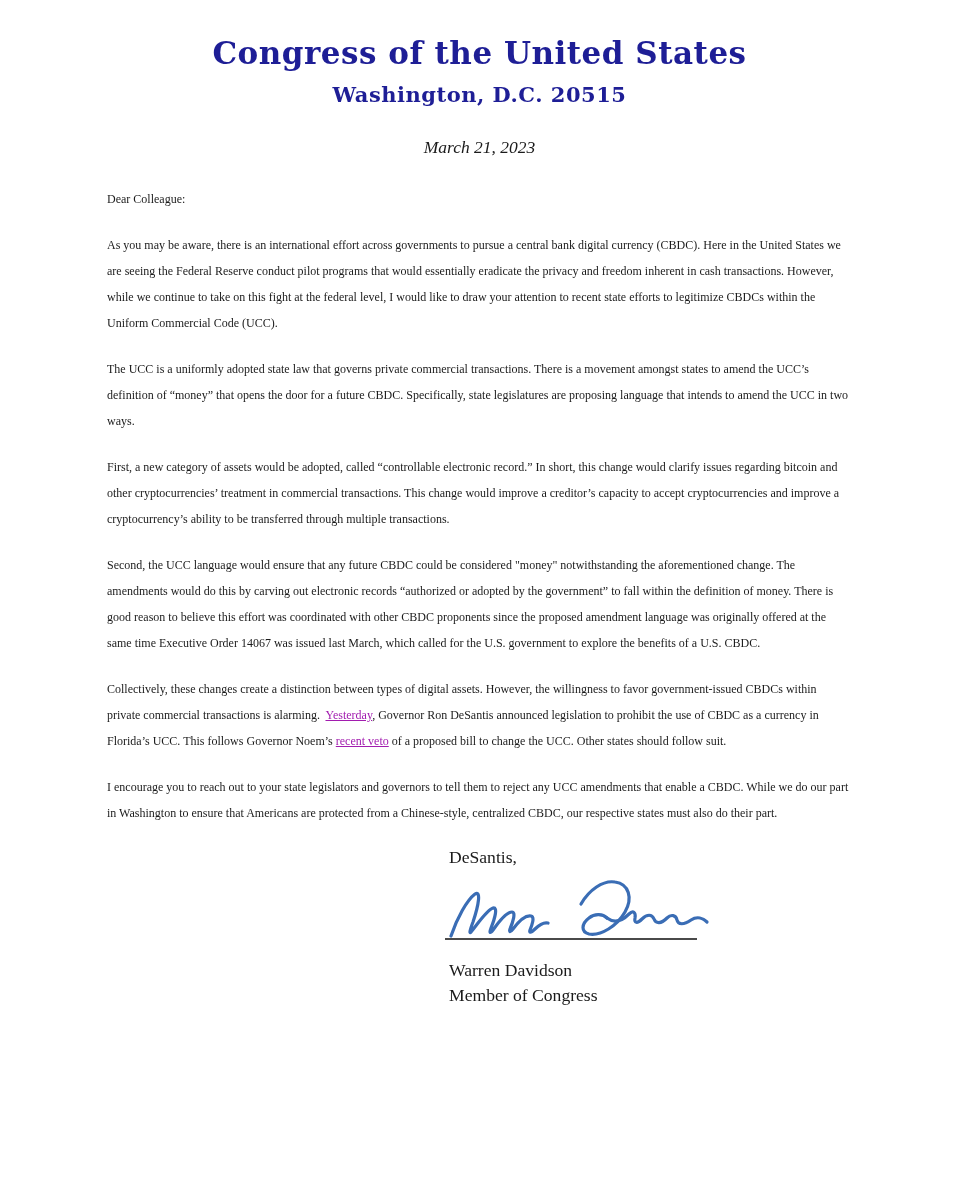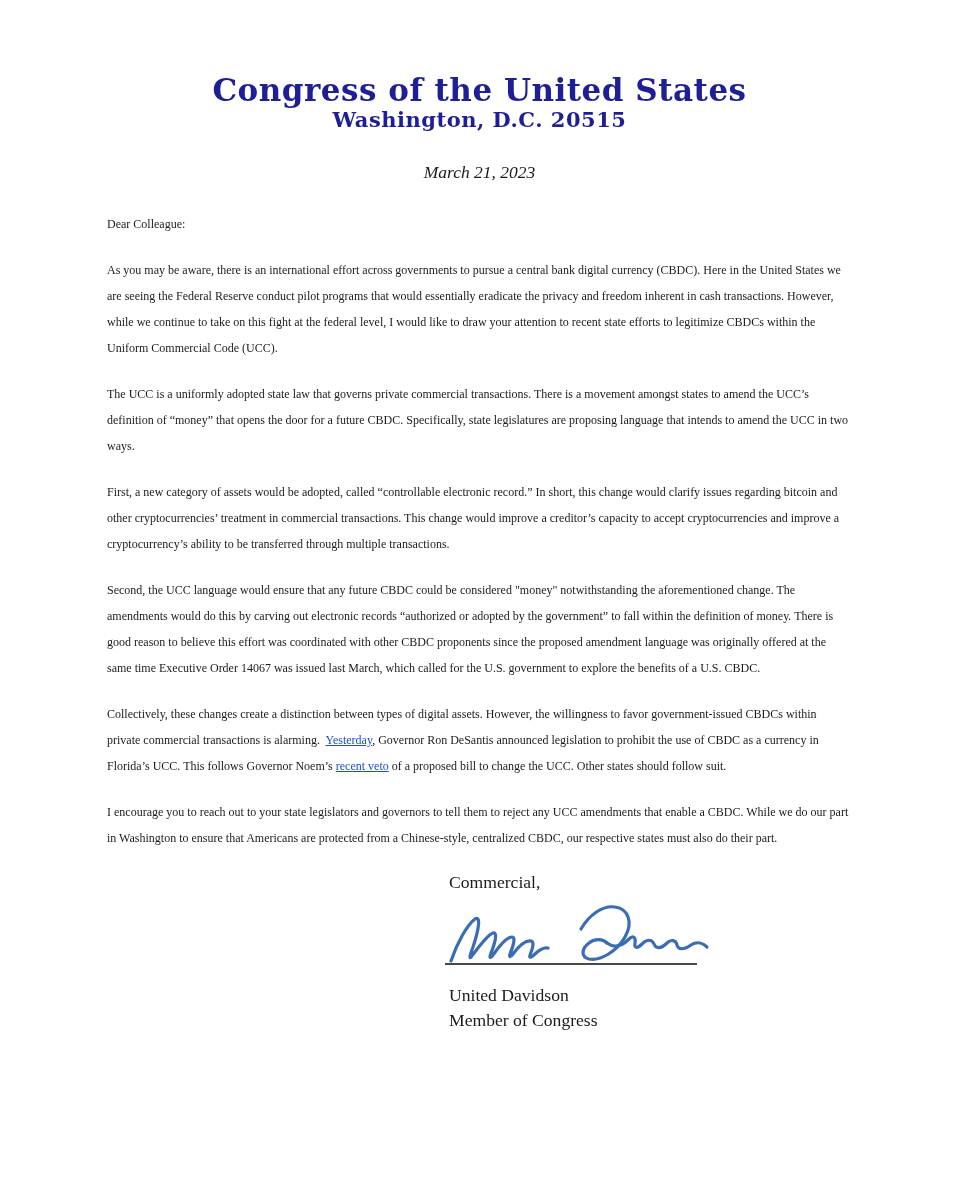--- a/index.html
+++ b/index.html
@@ -14,49 +14,48 @@
     overflow: hidden;
   }
   .letterhead { text-align: center; padding-top: 36px; }
   .letterhead-org {
     font-family: "DejaVu Serif", serif;
     font-weight: bold;
     font-size: 31px;
     letter-spacing: 0.5px;
     color: #1e1e96;
     line-height: 1.1;
-    margin-top: 37px;
   }
   .letterhead-city {
     font-family: "DejaVu Serif", serif;
     font-weight: bold;
     font-size: 21px;
     letter-spacing: 0.5px;
     color: #1e1e96;
-    margin-top: 0;
+    margin-top: 12px;
   }
   .date-line {
     text-align: center;
     font-size: 17.5px;
     margin-top: 30px;
     font-style: italic;
   }
   .letter-body {
     width: 745px;
     margin: 0 auto;
     padding-left: 0;
     font-size: 12px;
     line-height: 26px;
     text-align: left;
   }
   .salutation { margin: 28px 0 0 0; }
   .para { margin: 20px 0 0 0; }
   .italic { }
   .link {
-    color: #1d4ed8;
+    color: #a21caf;
     cursor: pointer;
   }
   .closing {
     width: 745px;
     margin: 18px auto 0 auto;
   }
   .closing-inner { margin-left: 342px; }
   .valediction { font-size: 17.6px; line-height: 26px; }
   .signature-wrap {
     position: relative;
@@ -92,33 +91,33 @@
   <p class="para"><span>As you may be aware, there is an international effort across governments to pursue a central bank digital currency (CBDC). Here in the United States we are seeing the Federal Reserve conduct pilot programs that would essentially eradicate the privacy and freedom inherent in cash transactions. </span><span class="italic">However</span><span>, while we continue to take on this fight at the federal level, I would like to draw your attention to recent state efforts to legitimize CBDCs within the Uniform Commercial Code (UCC).</span></p>
       <p class="para"><span>The UCC is a uniformly adopted state law that governs private commercial transactions. There is a movement amongst states to amend the UCC’s definition of “money” that opens the door for a future CBDC. Specifically, state legislatures are proposing language that intends to amend the UCC in two ways.</span></p>
       <p class="para"><span>First, a new category of assets would be adopted, called “controllable electronic record.” In short, this change would clarify issues regarding bitcoin and other cryptocurrencies’ treatment in commercial transactions. This change would improve a creditor’s capacity to accept cryptocurrencies and improve a cryptocurrency’s ability to be transferred through multiple transactions.</span></p>
       <p class="para"><span>Second, the UCC language would ensure that any future CBDC could be considered "money" notwithstanding the aforementioned change. The amendments would do this by carving out electronic records “authorized or adopted by the government” to fall within the definition of money. There is good reason to believe this effort was coordinated with other CBDC proponents since the proposed amendment language was originally offered at the same time Executive Order 14067 was issued last March, which called for the U.S. government to explore the benefits of a U.S. CBDC.</span></p>
       <p class="para"><span>Collectively, these changes create a distinction between types of digital assets. However, the willingness to favor government-issued CBDCs within private commercial transactions is alarming.&nbsp; </span><a href="#" class="link">Yesterday</a><span>, Governor Ron DeSantis announced legislation to prohibit the use of CBDC as a currency in Florida’s UCC. This follows Governor Noem’s </span><a href="#" class="link">recent veto</a><span> of a proposed bill to change the UCC. Other states should follow suit.</span></p>
       <p class="para"><span>I encourage you to reach out to your state legislators and governors to tell them to reject any UCC amendments that enable a CBDC. While we do our part in Washington to ensure that Americans are protected from a Chinese-style, centralized CBDC, our respective states must also do their part.</span></p>
     </div>
 
   <div class="closing">
     <div class="closing-inner">
-      <div class="valediction">Commercial,</div>
+      <div class="valediction">DeSantis,</div>
 
       <div class="signature-wrap">
         <svg class="signature-svg" width="270" height="78" viewBox="0 0 270 78">
           <g fill="none" stroke="#3a6db5" stroke-width="3.2" stroke-linecap="round" stroke-linejoin="round">
             <path d="M8,62 C14,44 24,26 32,20 C38,16 36,30 30,48 C27,56 26,60 28,58 C36,48 44,36 50,34 C55,33 52,44 48,54 C46,59 47,60 50,56 C57,46 64,38 69,38 C73,38 70,48 67,55 C66,58 67,59 70,55 C76,47 83,41 88,42 C92,43 89,51 87,56 C86,59 88,59 92,55 C96,51 101,48 105,49"></path>
             <path d="M138,30 C146,16 160,6 172,8 C186,10 190,24 182,38 C174,52 158,62 146,60 C138,58 138,50 146,44 C152,39 160,40 164,44"></path>
             <path d="M164,44 C172,50 180,46 186,40 C190,36 193,38 192,44 C191,49 194,50 199,45 C204,40 209,40 211,45 C213,50 218,50 224,44 C228,40 233,41 234,46 C235,51 241,51 248,46 C254,42 260,44 264,48"></path>
           </g>
         </svg>
         <div class="signature-line"></div>
       </div>
 
       <div class="signer">
-        <div>United Davidson</div>
+        <div>Warren Davidson</div>
         <div>Member of Congress</div>
       </div>
     </div>
   </div>
 
 </div>
 
 </body></html>

